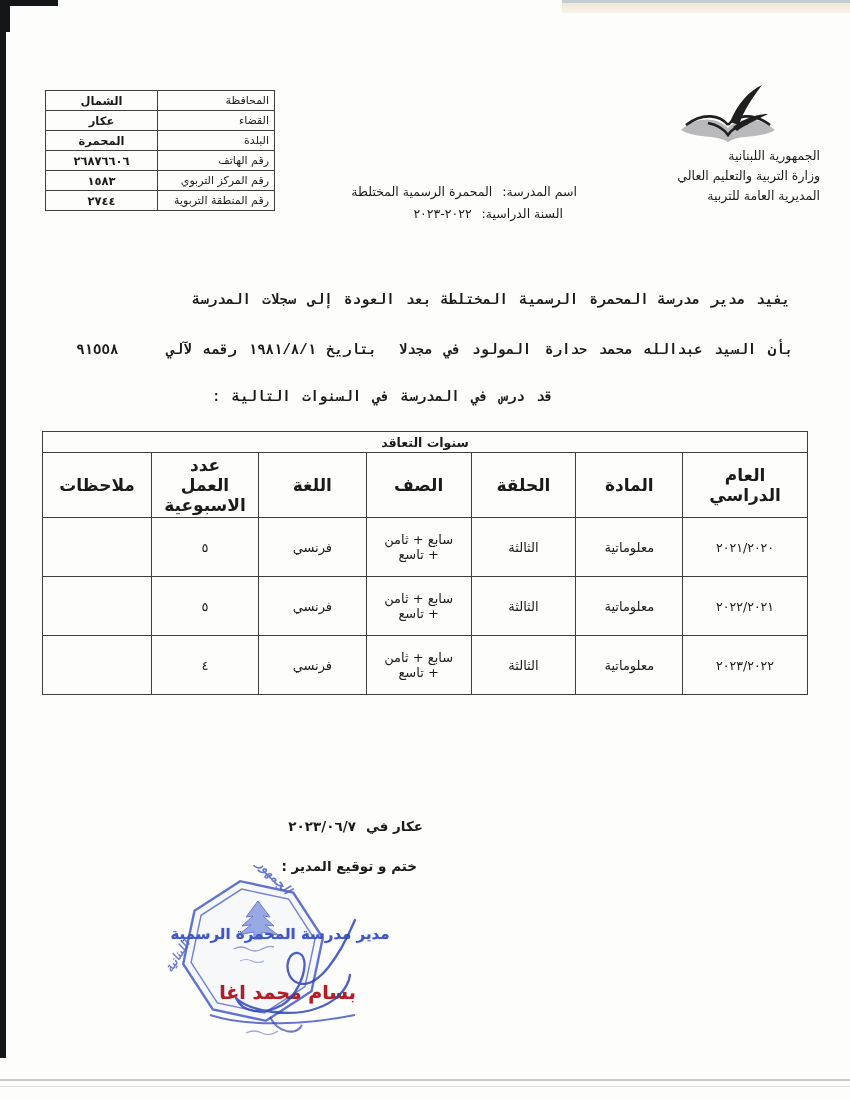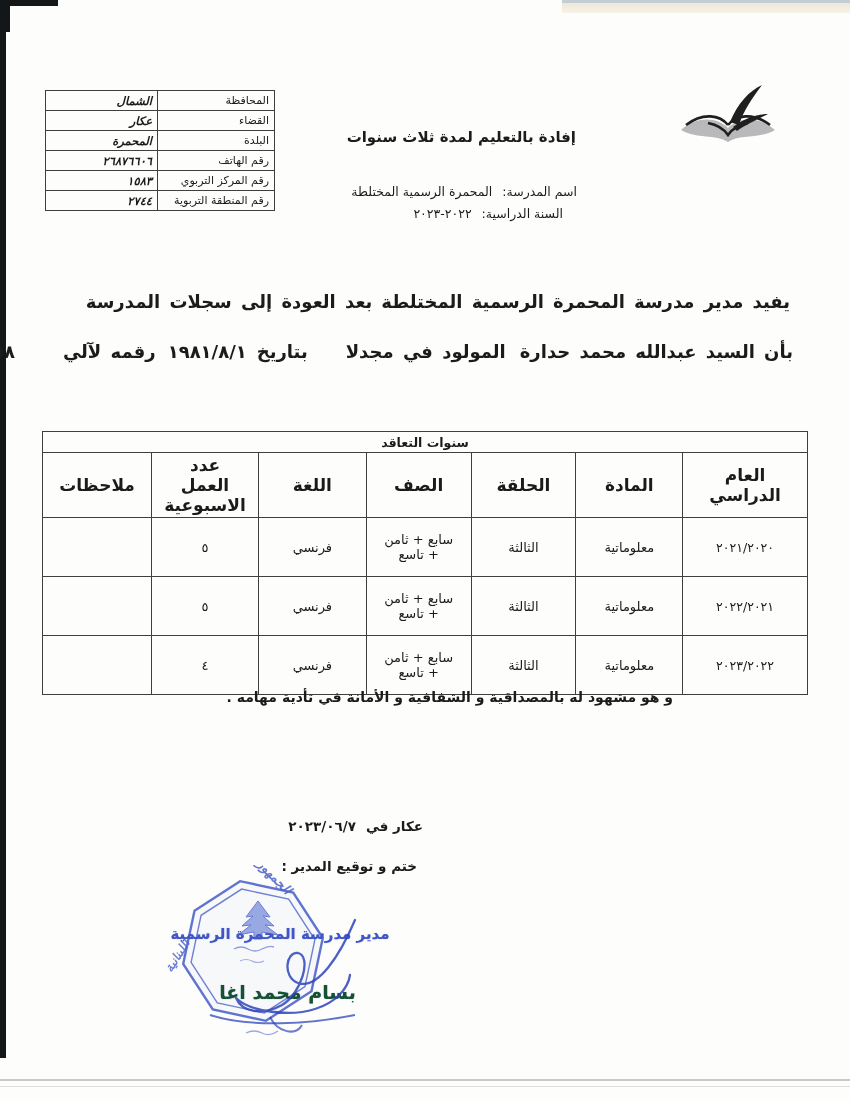--- a/index.html
+++ b/index.html
@@ -16,40 +16,40 @@
   .scan-top-corner   { position:absolute; left:0; top:0; width:58px; height:6px; background:#14171a; }
   .scan-top-right    { position:absolute; left:562px; top:0; width:288px; height:13px;
                        background:linear-gradient(#c3ced4 0, #c3ced4 3px, #efe7d8 3px, #f7f2e8 13px); }
   .scan-bottom-1 { position:absolute; left:0; top:1079px; width:850px; height:2px; background:#c9c9c9; }
   .scan-bottom-2 { position:absolute; left:0; top:1086px; width:850px; height:1px; background:#dddddd; }
 
   
   .info-table { position:absolute; left:45px; top:90px; border-collapse:collapse; }
   .info-table td { border:1.2px solid #3f3f3f; height:20px; padding:0 5px; }
   .info-table .lbl { width:117px; font-size:11px; }
-  .info-table .val { width:112px; font-size:11.5px; font-weight:bold; text-align:right;font-style:italic; }
+  .info-table .val { width:112px; font-size:11.5px; font-weight:bold; text-align:center; }
 
   
   .ministry-logo { position:absolute; left:678px; top:84px; width:100px; height:60px; }
   .ministry-text { position:absolute; right:30px; top:146px; text-align:right;
                    font-size:12.5px; line-height:20px; }
 
   
   .cert-title { position:absolute; right:274px; top:128px; font-size:15px; font-weight:bold; }
   .cert-sub1  { position:absolute; right:287px; top:165px; font-size:12.5px;margin-top:41px; }
   .cert-sub2  { position:absolute; right:273px; top:184px; font-size:12.5px; }
   .cert-sub1 .gap, .cert-sub2 .gap { display:inline-block; width:6px; }
 
   
-  .body-line { position:absolute; font-size:18px; font-weight:bold; word-spacing:3px; white-space:nowrap; }
+  .body-line { position:absolute; font-size:14px; font-weight:bold; word-spacing:3px; white-space:nowrap;font-family:Liberation Mono, monospace; }
   .bl1 { right:60px; top:291px; }
   .bl2 { right:57px; top:341px; }
   .bl3 { right:297px; top:388px; }
   .bl1 .p { margin-left:9px; }  .bl1 .p:last-child { margin-left:0; }
-  .bl2 .p1 { margin-left:14px; } .bl2 .p2 { margin-left:38px; } .bl2 .p3 { margin-left:10px; }
+  .bl2 .p1 { margin-left:14px; } .bl2 .p2 { margin-left:22px; } .bl2 .p3 { margin-left:10px; }
   .bl2 .p4 { margin-left:12px; } .bl2 .p5 { margin-left:48px; }
 
   
   .contract { position:absolute; left:42px; top:431px; width:766px; border-collapse:collapse;
               text-align:center; }
   .contract td, .contract th { border:1.2px solid #3f3f3f; }
   .contract .t-title { height:21px; font-size:12.5px; font-weight:bold; }
   .contract th { height:36px; font-size:17px; font-weight:bold; padding:2px 12px; }
   .contract td.cell { height:59px; font-size:13px; padding:2px 12px; }
   .contract td.year { font-size:12.5px; letter-spacing:0.5px; }
@@ -63,21 +63,21 @@
 
   .stamp { position:absolute; left:150px; top:865px; width:320px; height:200px; }
   .stamp svg { position:absolute; left:0; top:0; }
   .stamp .director-line {
     position:absolute; left:5px; top:60px; width:250px; text-align:center;
     font-size:15px; font-weight:bold; color:#4156c6; letter-spacing:0.5px;
     text-shadow:0 0 1px rgba(65,86,198,.55); white-space:nowrap;
   }
   .stamp .signer-name {
     position:absolute; left:30px; top:116px; width:215px; text-align:center;
-    font-size:19px; font-weight:bold; color:#14532d; letter-spacing:4px;
+    font-size:19px; font-weight:bold; color:#b91c1c; letter-spacing:4px;
     text-shadow:0 0 1px rgba(65,86,198,.55); white-space:nowrap;
   }
 </style>
 </head>
 <body>
 
 <div class="page">
 
   <div class="scan-left-strip"></div>
   <div class="scan-left-wide"></div>
@@ -116,37 +116,42 @@
     </table>
 
   <svg class="ministry-logo" viewBox="0 0 100 60">
     <path d="M3,46 C20,31 40,34 50,44 C60,34 80,31 97,46 C82,55 62,50 50,58 C38,50 18,55 3,46 Z" fill="#b9b9bc"></path>
     <path d="M8,41 C25,28 42,31 50,41 M50,41 C58,31 75,28 92,41" stroke="#1f1f1f" fill="none" stroke-width="2.6"></path>
     <path d="M30,39 C40,41 46,45 50,51 C54,45 60,41 70,39" stroke="#1f1f1f" stroke-width="2.6" fill="none"></path>
     <path d="M52,38 C60,19 71,7 84,1 C74,14 65,28 61,41 Z" fill="#1f1f1f"></path>
     <path d="M55,43 C67,34 79,30 90,30 C80,35 67,41 59,47 Z" fill="#1f1f1f"></path>
   </svg>
 
-
-  <div class="cert-title">إفادة بالتعليم لمدة ثلاث سنوات</div>
+  <div class="ministry-text">
+    <div>الجمهورية اللبنانية</div>
+    <div>وزارة التربية والتعليم العالي</div>
+    <div>المديرية العامة للتربية</div>
+  </div>
+
   <div class="cert-sub1">
     <span>السنة الدراسية:</span><span class="gap"></span>
     <span>٢٠٢٢-٢٠٢٣</span>
   </div>
   <div class="cert-sub2">
     <span>اسم المدرسة:</span><span class="gap"></span>
     <span>المحمرة الرسمية المختلطة</span>
   </div>
 
   <div class="body-line bl1">
     <span class="p">يفيد مدير مدرسة</span><span class="p">المحمرة الرسمية المختلطة</span><span class="p">بعد العودة إلى سجلات المدرسة</span>
   </div>
   <div class="body-line bl2">
     <span class="p1">بأن السيد عبدالله محمد حدارة</span><span class="p2">المولود في مجدلا</span><span class="p3">بتاريخ</span><span class="p4">١٩٨١/٨/١</span><span class="p5">رقمه لآلي</span><span>٩١٥٥٨</span>
   </div>
+  <div class="body-line bl3">قد درس في المدرسة في السنوات التالية :</div>
 
   <table class="contract">
     <colgroup>
       <col style="width:125px">
         <col style="width:107px">
         <col style="width:105px">
         <col style="width:105px">
       <col style="width:108px">
         <col style="width:107px">
         <col style="width:109px">
@@ -187,21 +192,20 @@
       <td class="cell">معلوماتية</td>
       <td class="cell">الثالثة</td>
       <td class="cell">سابع + ثامن + تاسع</td>
       <td class="cell">فرنسي</td>
       <td class="cell">٤</td>
       <td class="cell"></td>
     </tr>
   </tbody>
     </table>
 
-  <div class="closing">و هو مشهود له بالمصداقية و الشفافية و الأمانة في تأدية مهامه .</div>
 
   <div class="date-line">
     <span class="p1">عكار في</span><span>٢٠٢٣/٠٦/٧</span>
   </div>
   <div class="stamp-caption">ختم و توقيع المدير :</div>
 
   <div class="stamp">
     <svg width="320" height="200" viewBox="0 0 320 200">
 
       <polygon points="161.5,126.2 115.9,155.8 62.8,144.5 33.2,98.9 44.5,45.8 90.1,16.2 143.2,27.5 172.8,73.1" fill="rgba(120,140,220,0.05)" stroke="#4c61cb" stroke-width="2.4" opacity="0.88"></polygon>

